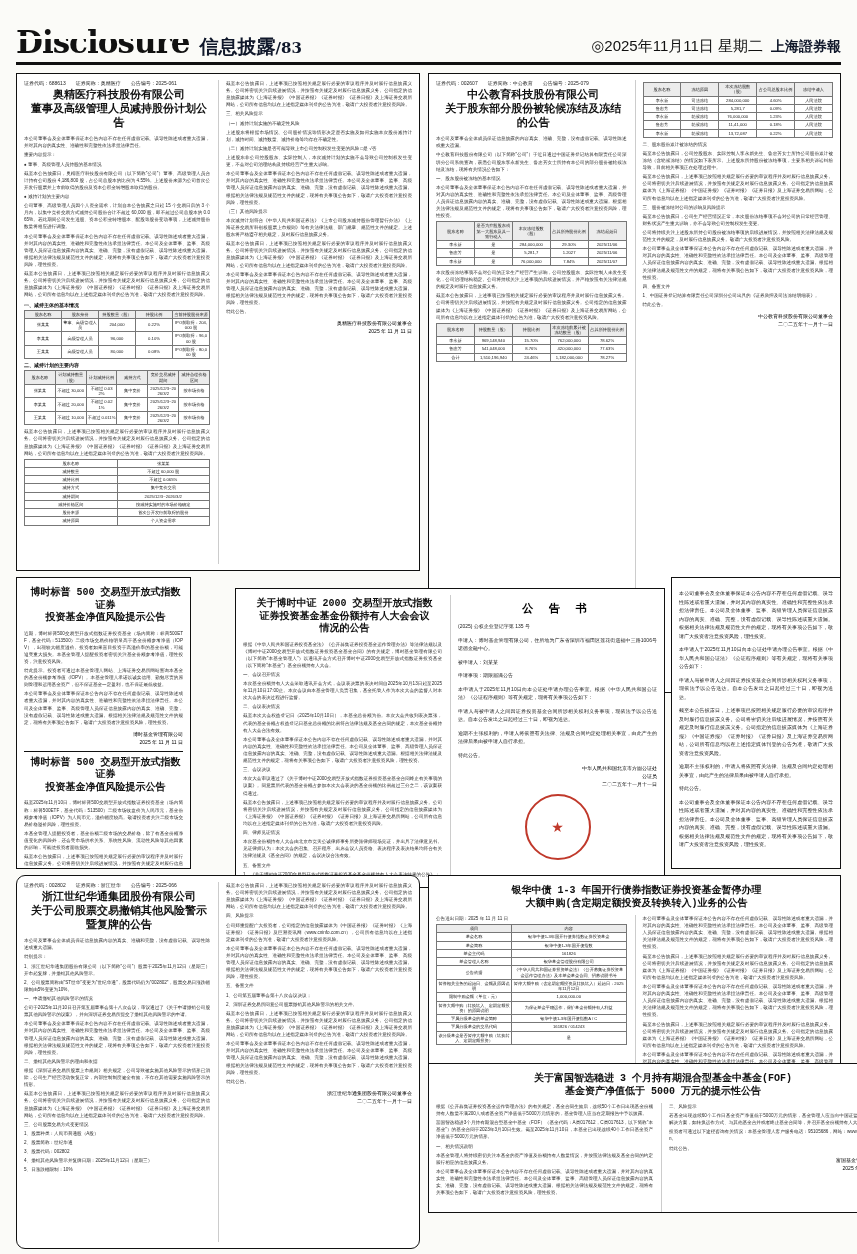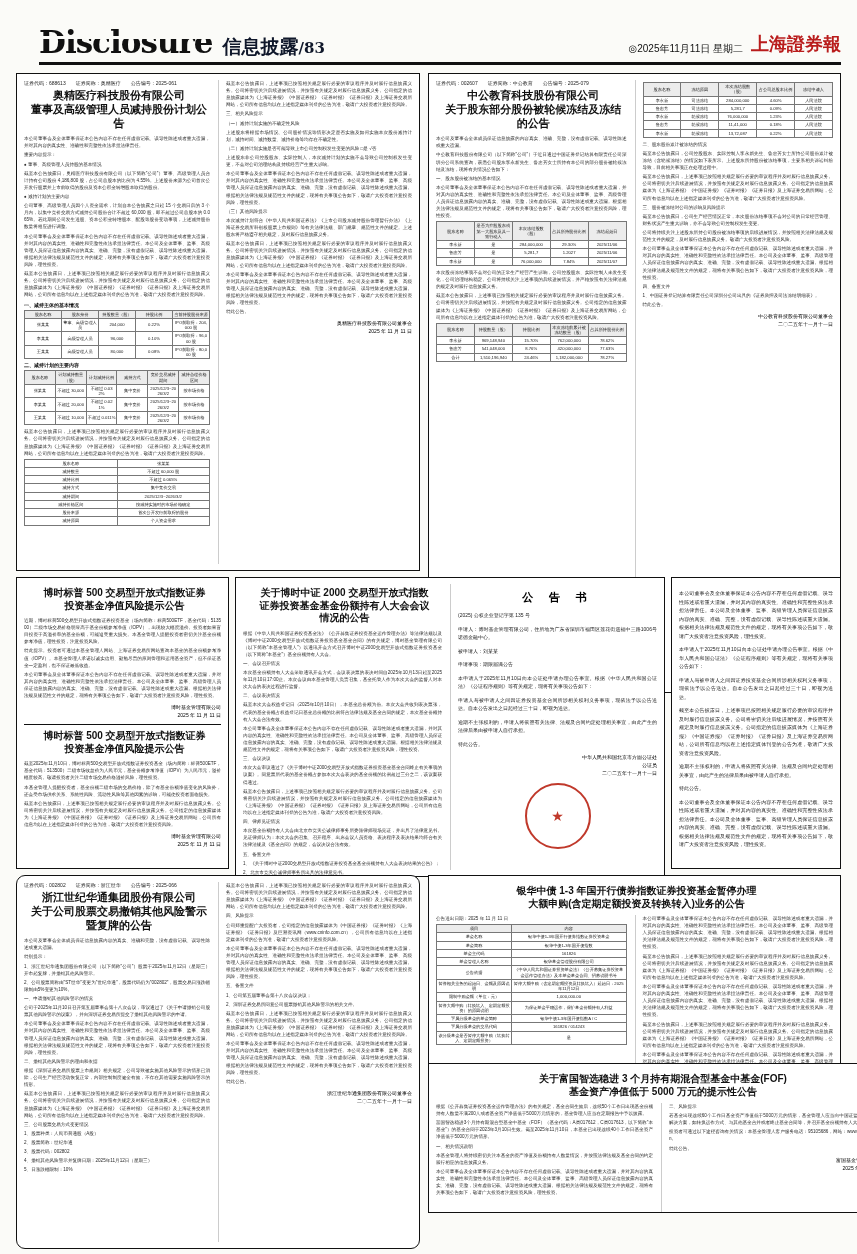--- a/index.html
+++ b/index.html
@@ -6,56 +6,55 @@
   body{font-family:"Liberation Sans","DejaVu Sans",sans-serif;}
   .page{
     position:relative;width:857px;height:1254px;background:#fbfbf8;
     box-sizing:border-box;padding:14px 16px 14px 16px;
     overflow:hidden;
   }
   .masthead{
     display:flex;align-items:flex-end;gap:10px;
     border-bottom:3px solid #111;padding-bottom:4px;margin-bottom:8px;
     height:44px;
-    margin-left:23px;
   }
   .disclosure-word{
     font-family:"DejaVu Serif","Liberation Serif",serif;
     font-weight:bold;font-size:31px;letter-spacing:-1px;color:#111;
     line-height:1;
     position:relative;
   }
   .disclosure-word::after{
     content:"";position:absolute;left:0;right:0;top:9px;height:3px;background:#fbfbf8;
   }
   .cn-title{
     font-family:"DejaVu Serif","Liberation Serif",serif;
     font-weight:bold;font-size:19px;color:#0f172a;line-height:1;padding-bottom:2px;
   }
   .slash-num{font-size:15px;font-weight:bold;}
   .masthead-right{
     margin-left:auto;display:flex;align-items:flex-end;gap:8px;padding-bottom:2px;
   }
-  .date-line{font-size:10px;color:#111;}
+  .date-line{font-size:15px;color:#111;}
   .paper-name{
     font-family:"DejaVu Serif","Liberation Serif",serif;
-    font-weight:bold;font-size:18px;color:#b91c1c;
+    font-weight:bold;font-size:14px;color:#0f172a;
   }
   
   .sheet{position:relative;width:825px;height:1176px;}
   .box{
     position:absolute;border:1px solid #111;background:#fff;
     box-sizing:border-box;padding:6px 7px;overflow:hidden;
   }
   .cols2{display:flex;gap:8px;height:100%;}
   .col{flex:1;min-width:0;position:relative;}
   .col.sep{border-left:1px solid #ccc;padding-left:7px;}
   .hdr-meta{font-size:5px;color:#222;margin-bottom:3px;display:flex;gap:10px;}
   .art-title{
-    text-align:center;font-family:Liberation Sans, sans-serif;
+    text-align:center;font-family:Liberation Mono, monospace;
     font-weight:bold;color:#111;line-height:1.25;margin:3px 0 5px 4px;
   }
   .t12{font-size:11px;}
   .t11{font-size:10px;}
   .body-txt{
     font-size:4.6px;line-height:1.55;color:#2a2a2a;text-align:justify;
     word-break:break-all;
   }
   .body-txt p{margin:0 0 2px 0;}
   .sub-h{font-size:5px;font-weight:bold;color:#111;margin:3px 0 1px 0;}
@@ -411,21 +410,21 @@
             <p>四、备查文件</p>
             <p>1、中国证券登记结算有限责任公司深圳分公司出具的《证券质押及司法冻结明细表》。</p>
             <p>特此公告。</p>
           </div>
           <div class="sign" style="white-space:pre-line;">中公教育科技股份有限公司董事会
 二〇二五年十一月十一日</div>
         </div>
       </div>
     </div>
 
-    <div class="box" style="left:0;top:504px;width:213px;height:292px;">
+    <div class="box" style="left:0;top:504px;width:175px;height:292px;">
       <div class="art-title t11" style="white-space:pre-line;">博时标普 500 交易型开放式指数证券
 投资基金净值风险提示公告</div>
       <div class="body-txt">
         <p>近期，博时标普500交易型开放式指数证券投资基金（场内简称：标普500ETF，基金代码：513500）二级市场交易价格明显高于基金份额参考净值（IOPV），出现较大幅度溢价。投资者如果盲目投资于高溢价率的基金份额，可能遭受重大损失。本基金管理人提醒投资者密切关注基金份额参考净值，理性投资，注意投资风险。</p>
         <p>特此提示。投资者可通过本基金管理人网站、上海证券交易所网站查询本基金的基金份额参考净值（IOPV）。本基金管理人承诺以诚实信用、勤勉尽责的原则管理和运用基金资产，但不保证基金一定盈利，也不保证最低收益。</p>
         <p>本公司董事会及全体董事保证本公告内容不存在任何虚假记载、误导性陈述或者重大遗漏，并对其内容的真实性、准确性和完整性依法承担法律责任。本公司及全体董事、监事、高级管理人员保证信息披露内容的真实、准确、完整，没有虚假记载、误导性陈述或重大遗漏。根据相关法律法规及规范性文件的规定，现将有关事项公告如下，敬请广大投资者注意投资风险，理性投资。</p>
       </div>
       <div class="sign" style="white-space:pre-line;">博时基金管理有限公司
 2025 年 11 月 11 日</div>
       <hr class="rule">
@@ -433,21 +432,21 @@
 投资基金净值风险提示公告</div>
       <div class="body-txt">
         <p>截至2025年11月10日，博时标普500交易型开放式指数证券投资基金（场内简称：标普500ETF，基金代码：513500）二级市场收盘价为人民币元，基金份额参考净值（IOPV）为人民币元，溢价幅度较高。敬请投资者关注二级市场交易价格溢价风险，理性投资。</p>
         <p>本基金管理人提醒投资者，基金份额二级市场的交易价格，除了有基金份额净值变化的风险外，还会受市场供求关系、系统性风险、流动性风险等其他因素的影响，可能使投资者面临损失。</p>
         <p>截至本公告披露日，上述事项已按照相关规定履行必要的审议程序并及时履行信息披露义务。公司将密切关注后续进展情况，并按照有关规定及时履行信息披露义务。公司指定的信息披露媒体为《上海证券报》《中国证券报》《证券时报》《证券日报》及上海证券交易所网站，公司所有信息均以在上述指定媒体刊登的公告为准，敬请广大投资者注意投资风险。</p>
       </div>
       <div class="sign" style="white-space:pre-line;">博时基金管理有限公司
 2025 年 11 月 11 日</div>
     </div>
 
-    <div class="box" style="left:219px;top:504px;width:430px;height:300px;">
+    <div class="box" style="left:219px;top:515px;width:430px;height:300px;">
       <div class="cols2">
         <div class="col">
           <div class="art-title t11" style="white-space:pre-line;">关于博时中证 2000 交易型开放式指数
 证券投资基金基金份额持有人大会会议
 情况的公告</div>
           <div class="body-txt">
             <p>根据《中华人民共和国证券投资基金法》《公开募集证券投资基金运作管理办法》等法律法规以及《博时中证2000交易型开放式指数证券投资基金基金合同》的有关规定，博时基金管理有限公司（以下简称"本基金管理人"）以通讯开会方式召开博时中证2000交易型开放式指数证券投资基金（以下简称"本基金"）基金份额持有人大会。</p>
             <p>一、会议召开情况</p>
             <p>本次基金份额持有人大会采取通讯开会方式，会议表决票的表决时间自2025年10月13日起至2025年11月10日17:00止。本次会议由本基金管理人负责召集，基金托管人作为本次大会的监督人对本次大会的表决过程进行监督。</p>
             <p>二、会议表决情况</p>

